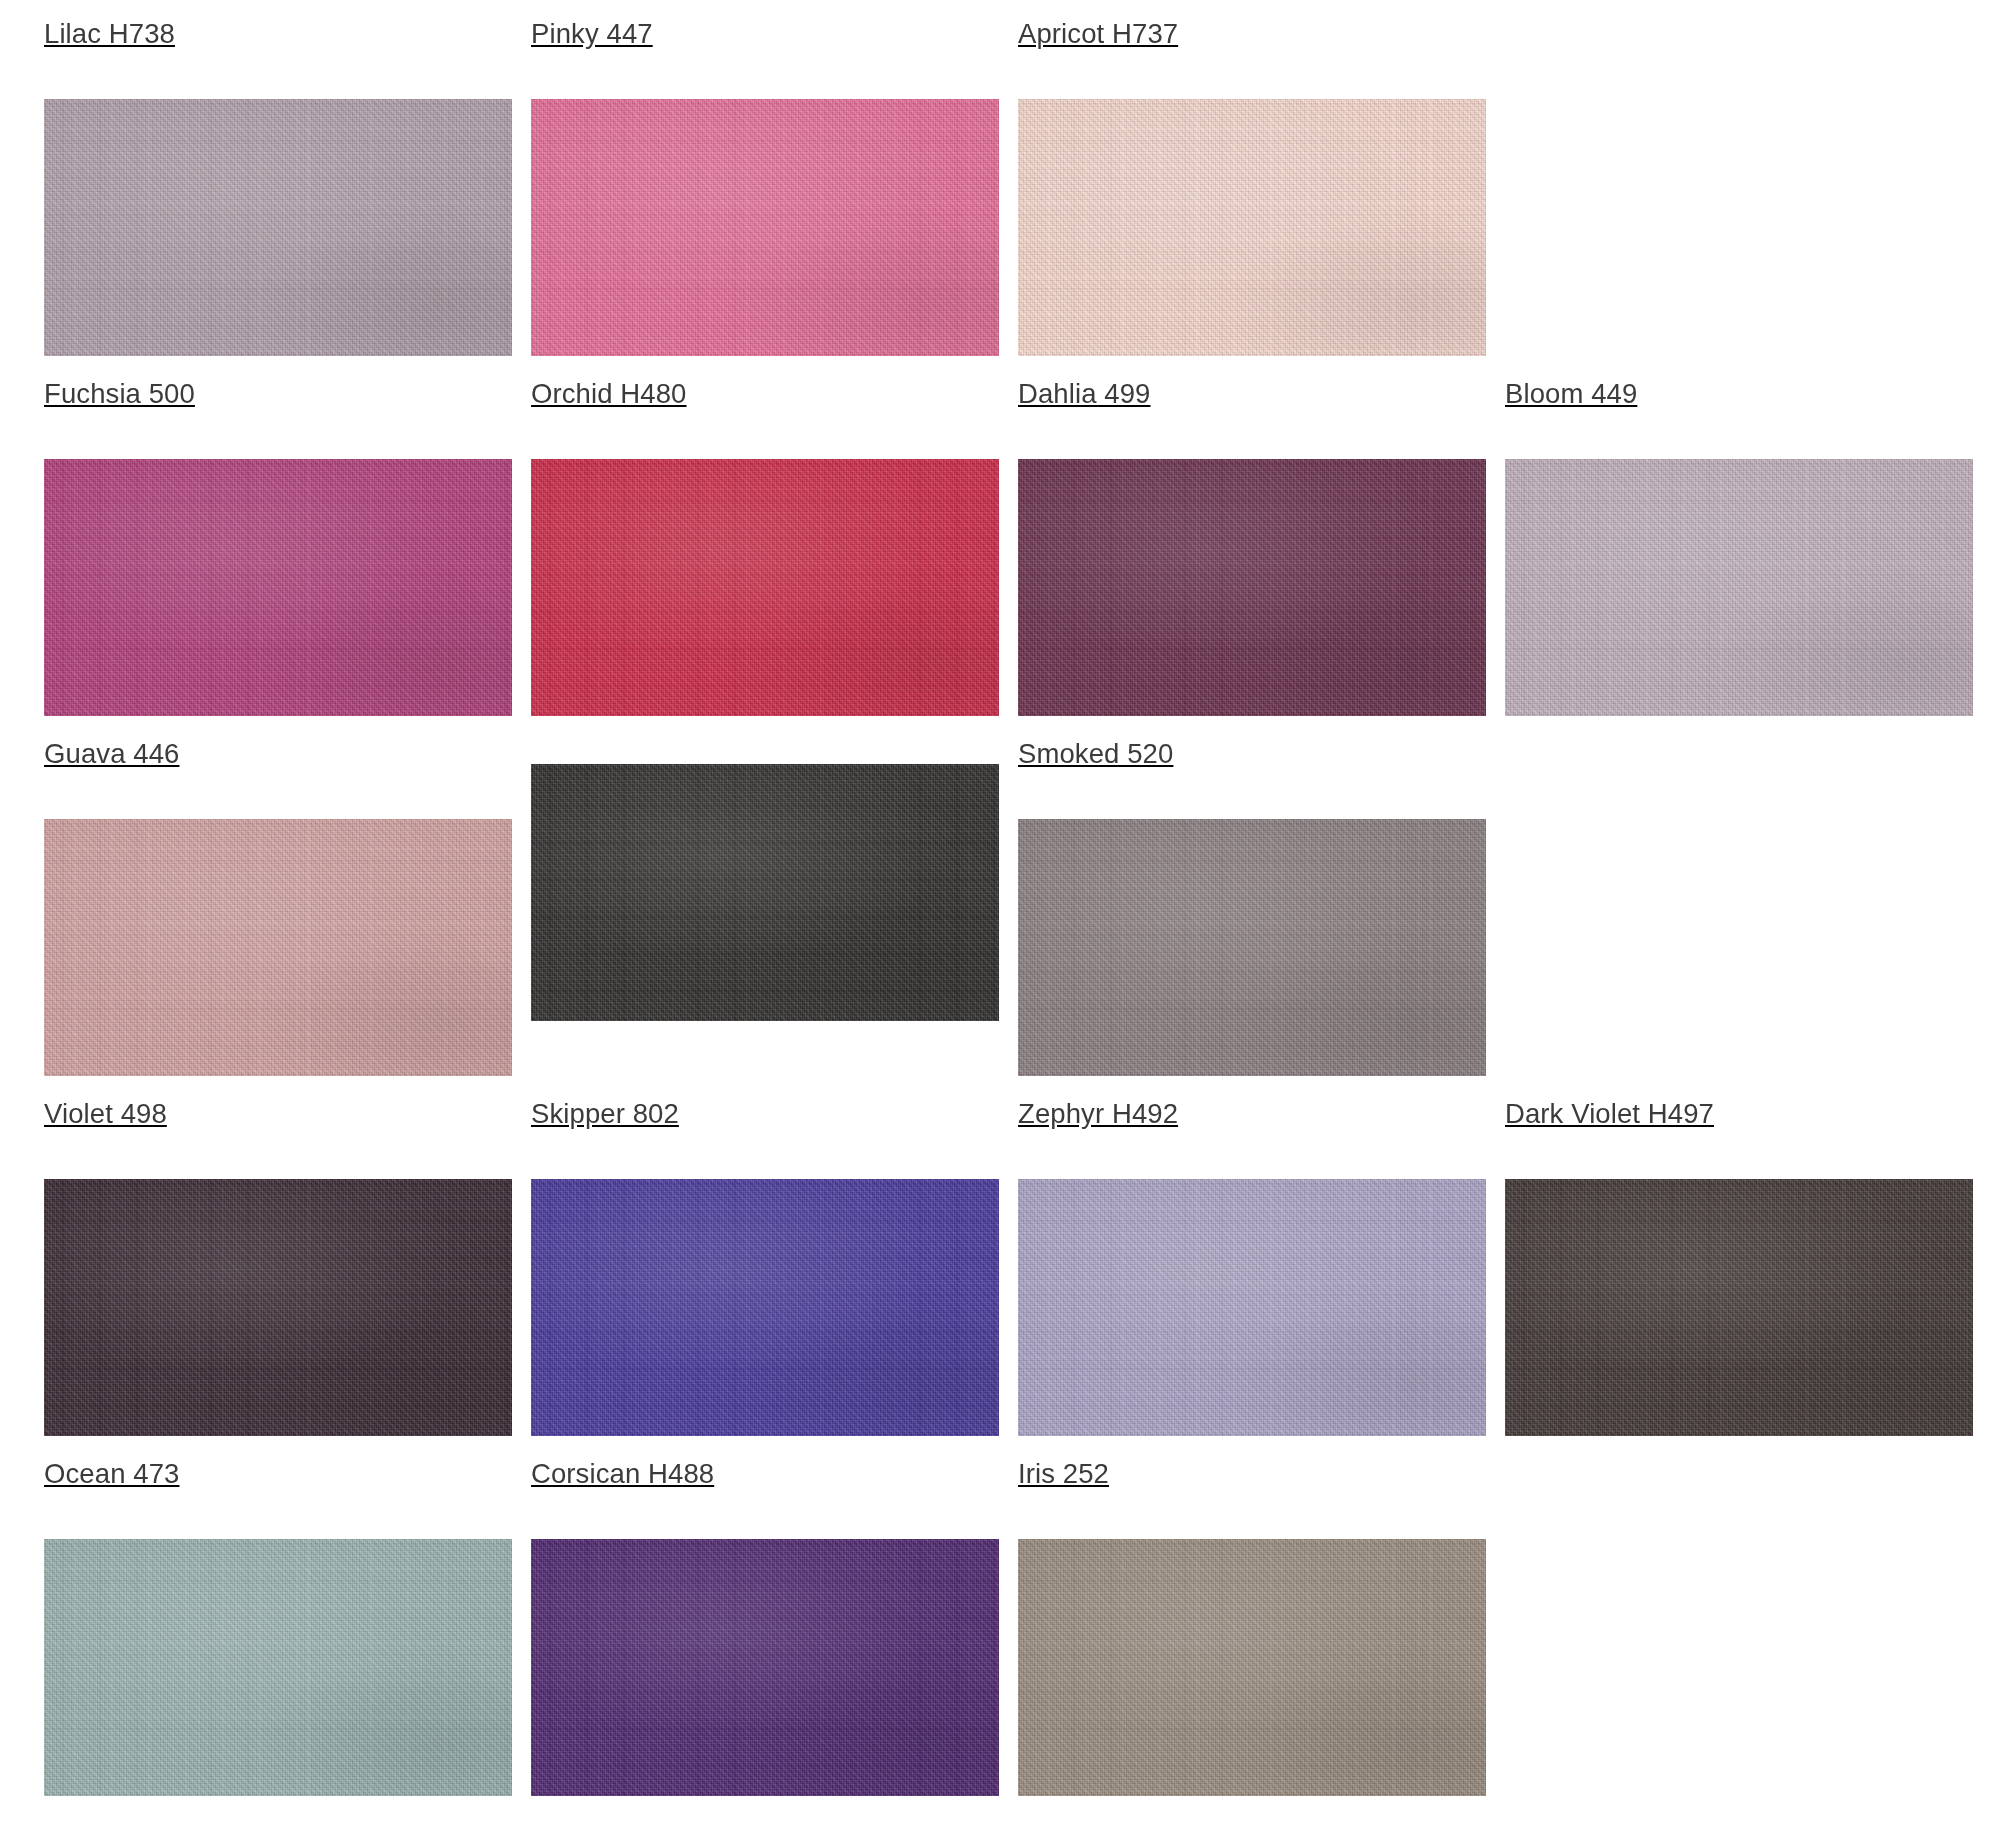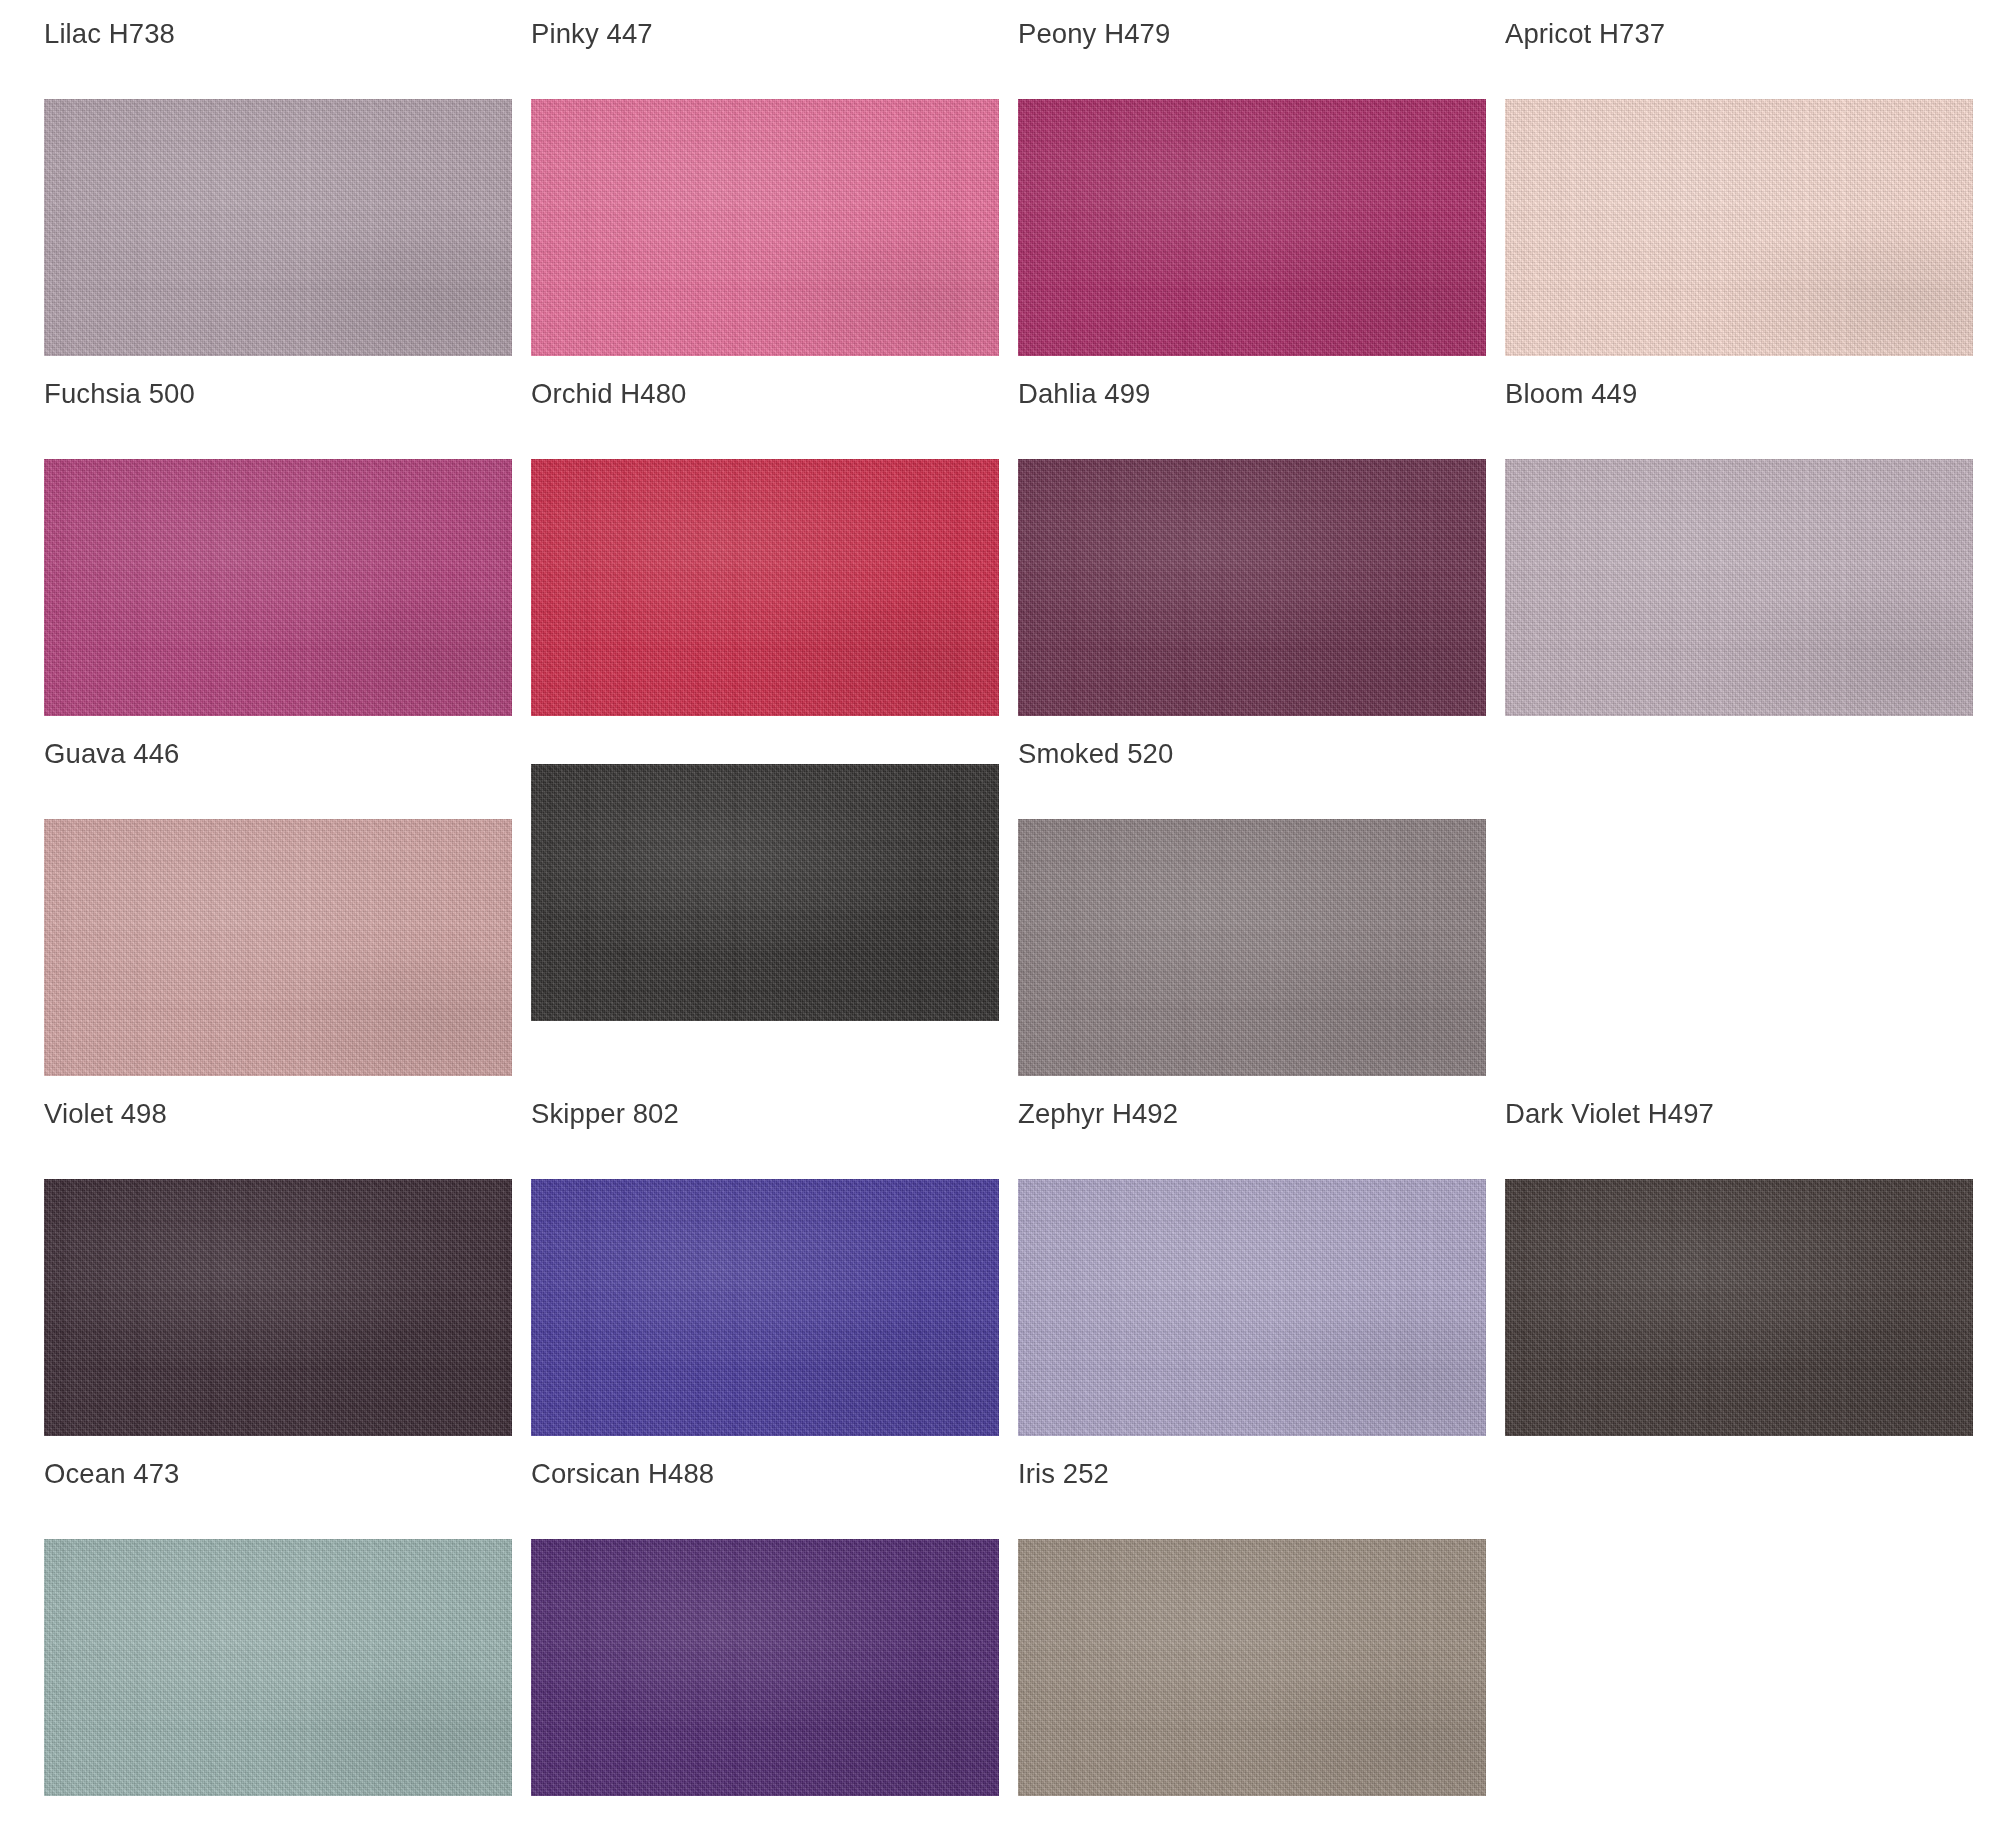--- a/index.html
+++ b/index.html
@@ -14,20 +14,21 @@
     font-family: "Liberation Sans", "DejaVu Sans", sans-serif;
     overflow: hidden;
   }
 
   .swatch-grid {
     position: relative;
     width: 2010px;
     height: 1838px;
     box-sizing: border-box;
     padding: 0;
+    text-decoration: underline;
   }
 
   .swatch-row {
     display: flex;
     flex-direction: row;
     width: 2010px;
     height: 360px;
   }
 
   .swatch-cell {
@@ -124,26 +125,20 @@
           <div class="swatch-chip" style="background-color: rgb(179, 162, 173);"></div>
         </div>
       </div>
       <div class="swatch-cell">
         <div class="swatch-label">Pinky 447</div>
         <div class="swatch-chip-wrap">
           <div class="swatch-chip" style="background-color: rgb(232, 113, 156);"></div>
         </div>
       </div>
       <div class="swatch-cell">
-        <div class="swatch-label">Peony H479</div>
-        <div class="swatch-chip-wrap">
-          <div class="swatch-chip" style="background-color: rgb(171, 45, 104);"></div>
-        </div>
-      </div>
-      <div class="swatch-cell">
         <div class="swatch-label">Apricot H737</div>
         <div class="swatch-chip-wrap">
           <div class="swatch-chip" style="background-color: rgb(247, 217, 207);"></div>
         </div>
       </div>
     </div>
     <div class="swatch-row">
       <div class="swatch-cell">
         <div class="swatch-label">Fuchsia 500</div>
         <div class="swatch-chip-wrap">

